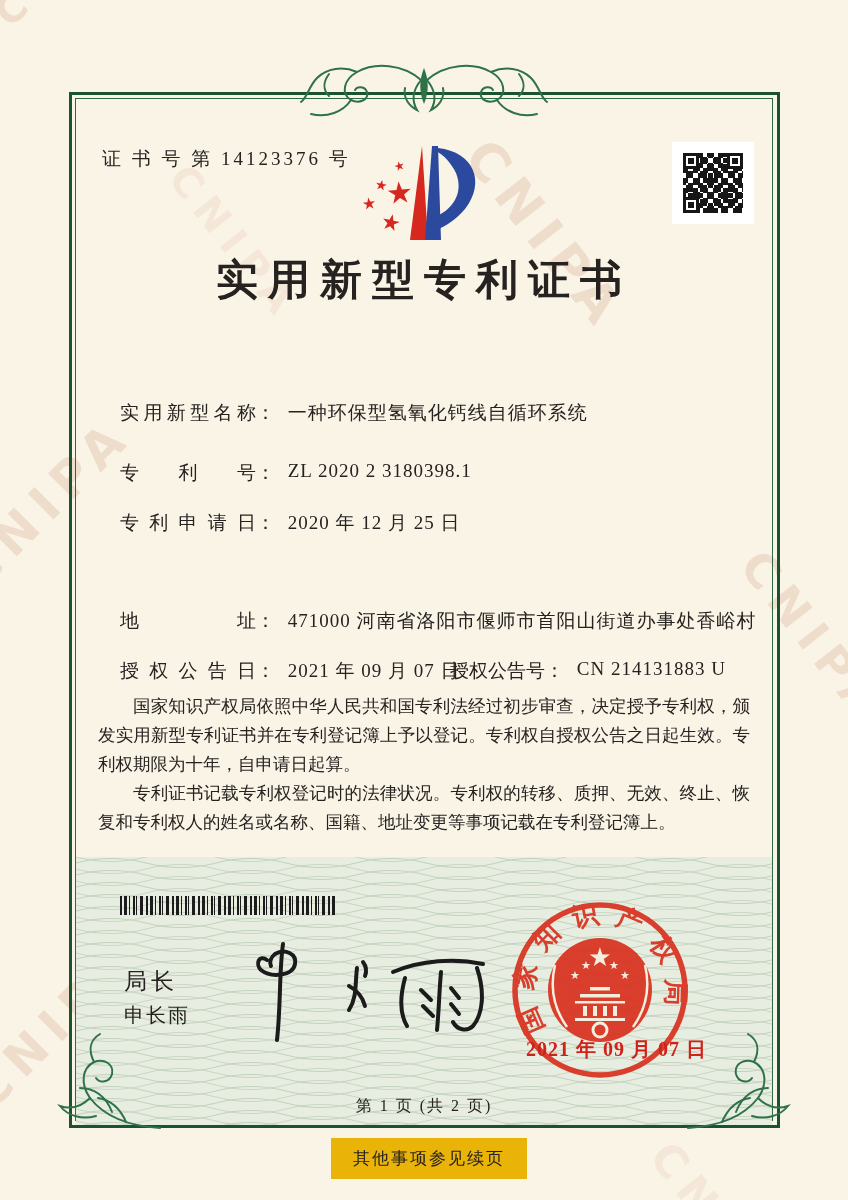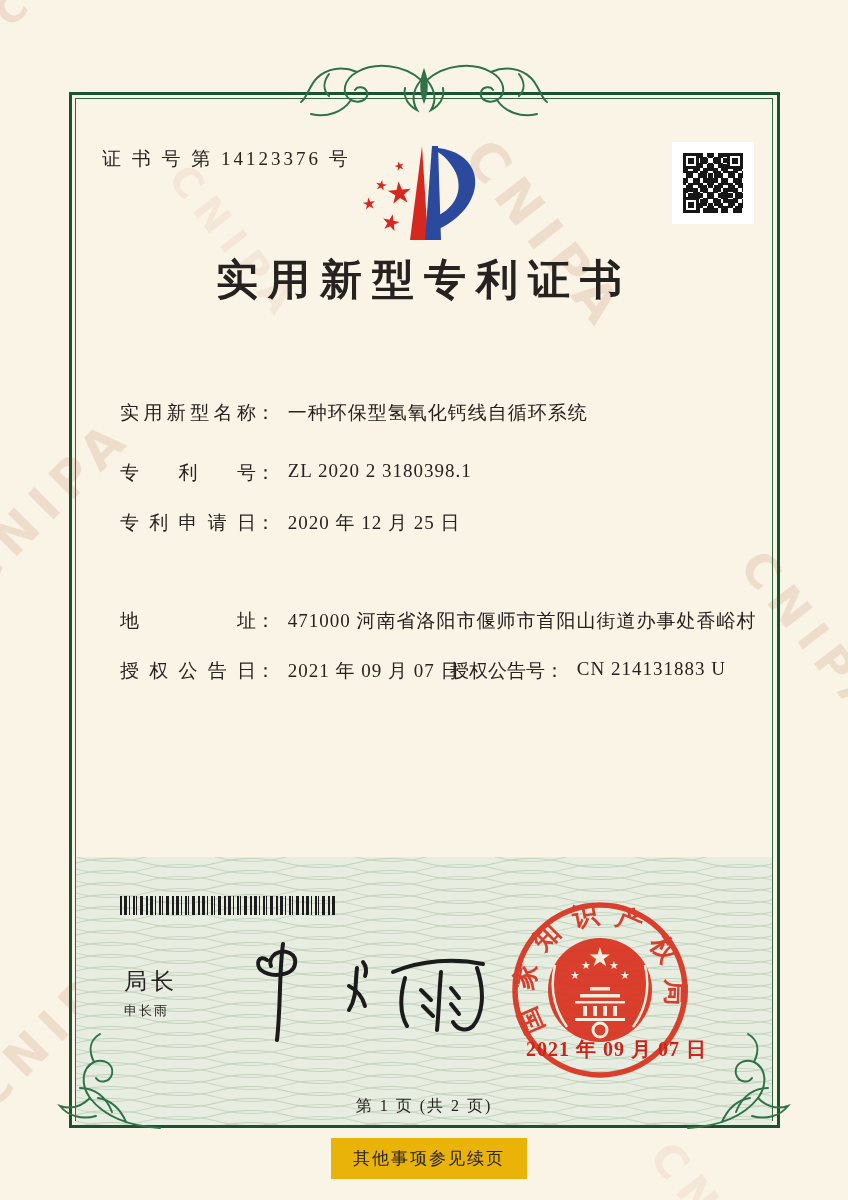--- a/index.html
+++ b/index.html
@@ -101,21 +101,21 @@
     position:absolute;left:120px;top:896px;width:216px;height:19px;z-index:3;
     background:repeating-linear-gradient(90deg,
       #1c1c1c 0 2px, transparent 2px 4px,
       #1c1c1c 4px 7px, transparent 7px 9px,
       #1c1c1c 9px 10px, transparent 10px 13px,
       #1c1c1c 13px 15px, transparent 15px 16px,
       #1c1c1c 16px 17px, transparent 17px 20px,
       #1c1c1c 20px 23px, transparent 23px 26px);
   }
   .role{position:absolute;left:124px;top:966px;font-size:23px;letter-spacing:4px;z-index:3;}
-  .signer{position:absolute;left:124px;top:1002px;font-size:13px;letter-spacing:2px;z-index:3;}
+  .signer{position:absolute;left:124px;top:1002px;font-size:20px;letter-spacing:2px;z-index:3;}
   .signature{position:absolute;left:245px;top:938px;z-index:5;}
   .seal{position:absolute;left:509px;top:899px;z-index:5;opacity:.93;}
   .seal-date{
     position:absolute;left:526px;top:1036px;z-index:6;
     color:#cf2218;font-size:20px;font-weight:bold;letter-spacing:1px;
   }
   .page-num{
     position:absolute;left:0;top:1096px;width:100%;text-align:center;
     font-size:16px;letter-spacing:2px;z-index:3;
   }
@@ -231,20 +231,24 @@
 
   <div class="field-row" style="top:658px;">
     <span class="flabel">授权公告日</span><span class="fcolon">：</span>
     <span class="fvalue">2021 年 09 月 07 日</span>
     <span class="grant-group2">
       <span class="glabel">授权公告号</span><span class="fcolon">：</span>
       <span class="fvalue">CN 214131883 U</span>
     </span>
   </div>
 
+  <div class="legal">
+    <p>国家知识产权局依照中华人民共和国专利法经过初步审查，决定授予专利权，颁发实用新型专利证书并在专利登记簿上予以登记。专利权自授权公告之日起生效。专利权期限为十年，自申请日起算。</p>
+    <p>专利证书记载专利权登记时的法律状况。专利权的转移、质押、无效、终止、恢复和专利权人的姓名或名称、国籍、地址变更等事项记载在专利登记簿上。</p>
+  </div>
 
   <div class="barcode"></div>
 
   <div class="role">局长</div>
   <div class="signer">申长雨</div>
   <svg class="signature" width="250" height="110" viewBox="0 0 250 110">
     <g stroke="#1b1b1b" stroke-width="4" fill="none" stroke-linecap="round" stroke-linejoin="round">
       <path d="M38,6 C34,34 36,66 32,102"></path>
       <path d="M22,22 C14,16 10,26 16,32 C26,40 48,38 50,26 C52,16 40,10 30,16 C26,19 24,24 26,28"></path>
       <path d="M112,30 C110,46 112,60 104,72"></path>

